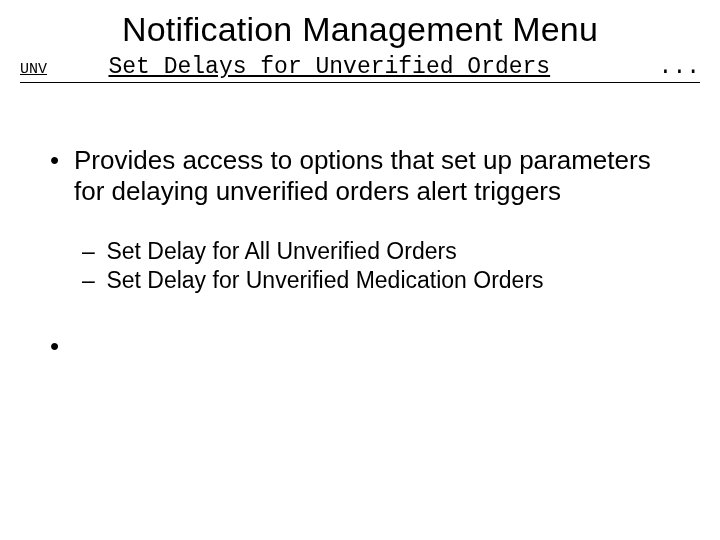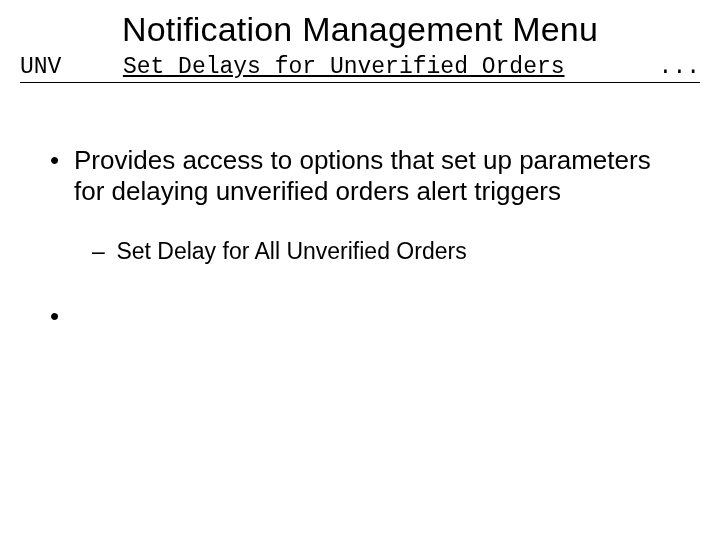--- a/index.html
+++ b/index.html
@@ -30,21 +30,22 @@
   .menu-line {
     position: absolute;
     top: 54px;
     left: 20px;
     width: 680px;
     border-bottom: 1.5px solid #000;
     padding-bottom: 2px;
   }
   .menu-code {
     font-family: "Courier New", Courier, monospace;
-    font-size: 23px;
+    font-size: 15px;
+    text-decoration: underline;
     text-align: center;
   }
   .menu-label {
     font-family: "Courier New", Courier, monospace;
     font-size: 23px;
     text-decoration: underline;
     margin-left: 57px;
   }
   .menu-dots {
     font-family: "Courier New", Courier, monospace;
@@ -61,21 +62,21 @@
   }
   .body .bullet1 {
     display: flex;
     margin-bottom: 32px;
   }
   .body .bullet1 .dot {
     width: 24px;
     flex: 0 0 24px;
   }
   .body .sub {
-    margin-left: 42px;
+    margin-left: 32px;
     font-size: 23px;
     margin-bottom: 2px;
   }
   .body .sub .dash {
     display: inline-block;
     width: 18px;
   }
   .spacer { height: 34px; }
 </style>
 </head>
@@ -95,20 +96,24 @@
 
     <div class="bullet1">
       <span class="dot">•</span>
       <span>Provides access to options that set up parameters for delaying unverified orders alert triggers</span>
     </div>
 
     <div class="sub">
       <span class="dash">–</span>
       <span>Set Delay for All Unverified Orders</span>
     </div>
+    <div class="sub">
+      <span class="dash">–</span>
+      <span>Set Delay for Unverified Medication Orders</span>
+    </div>
 
     <div class="spacer"></div>
 
     <div class="bullet1">
       <span class="dot">•</span>
     </div>
 
   </div>
 
 </div>

